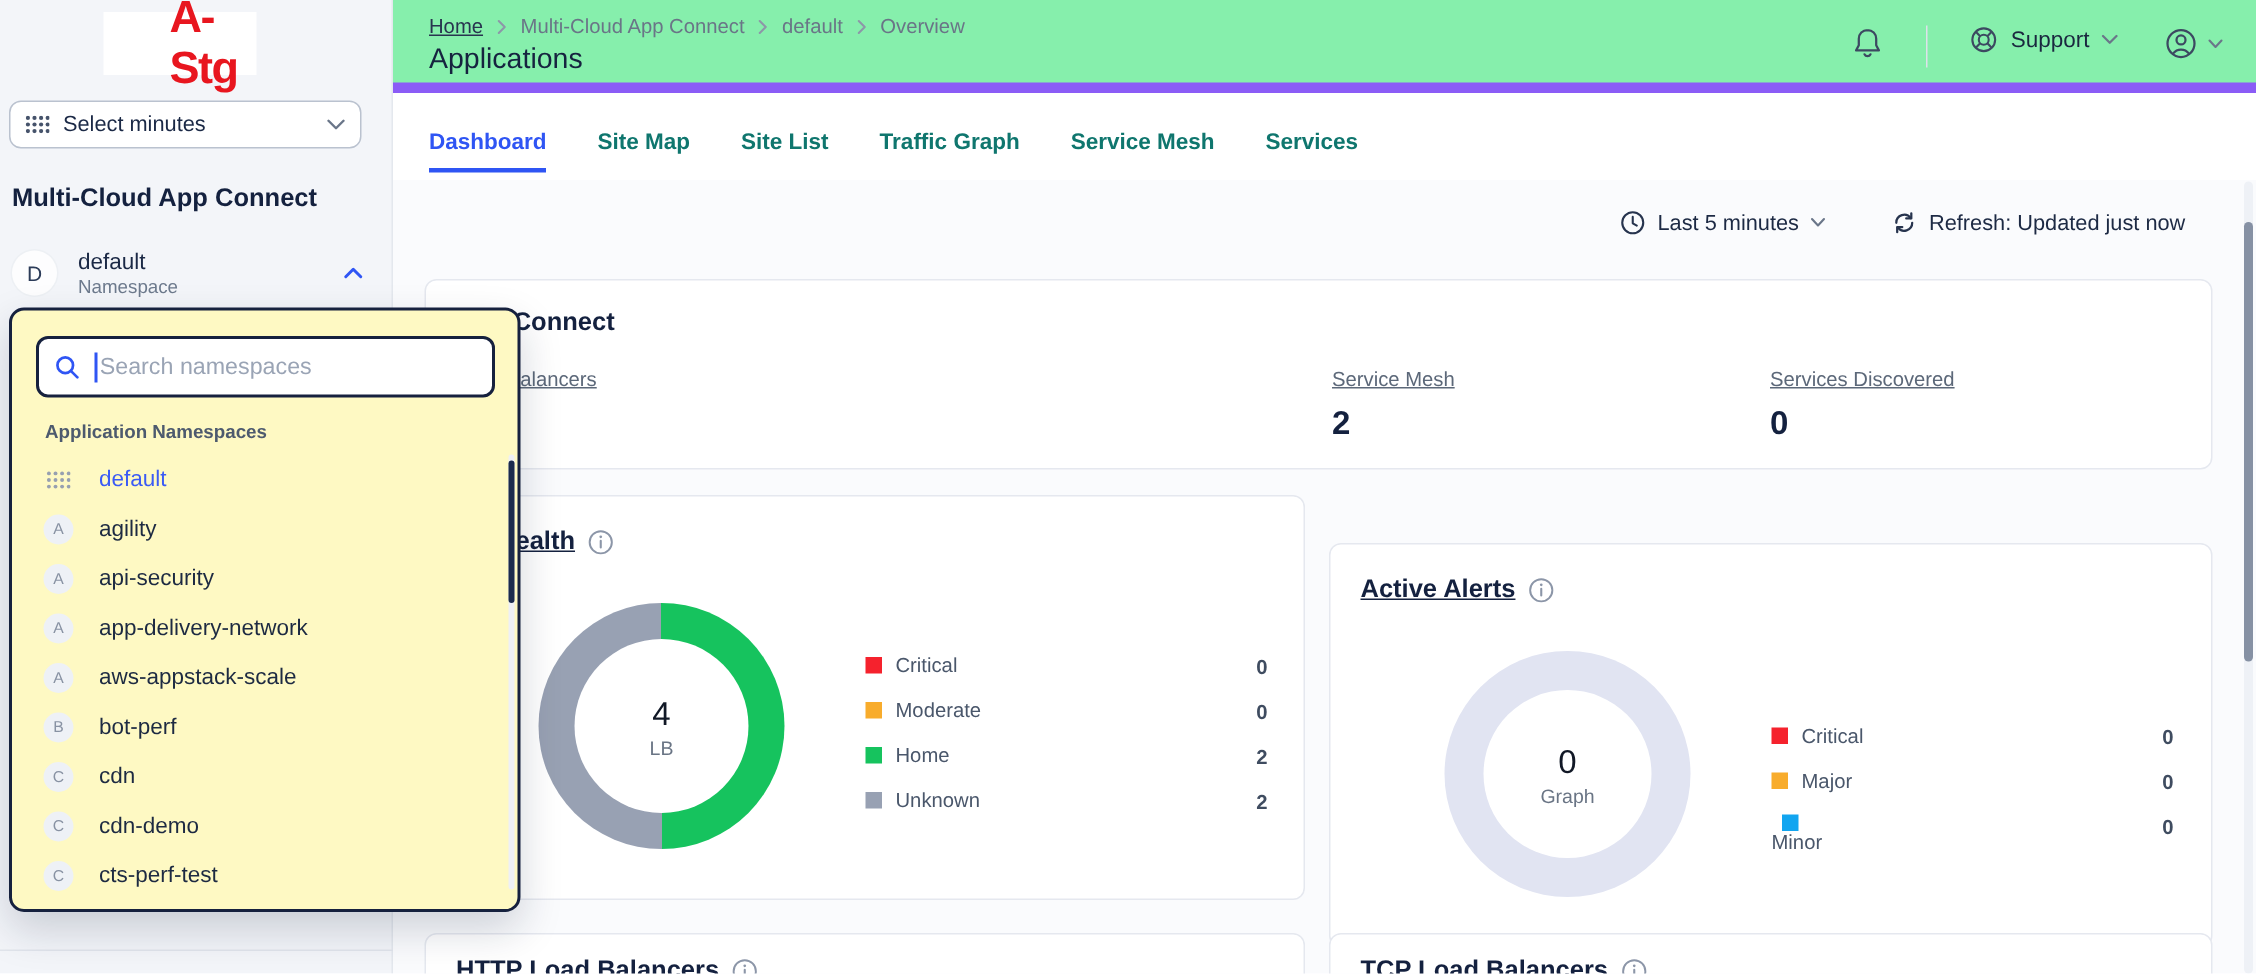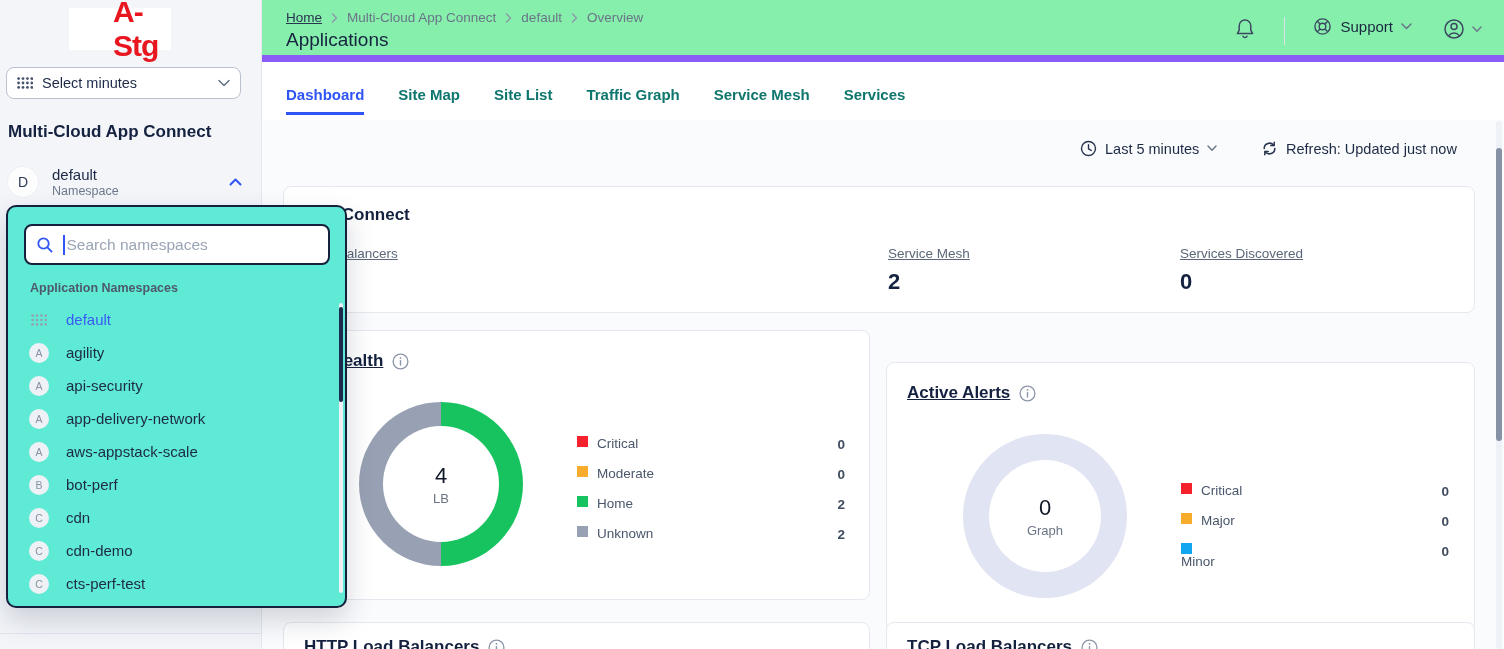--- a/index.html
+++ b/index.html
@@ -57,31 +57,31 @@
 
   .donut-card-left  { left:283px; top:330px; width:587px; height:270px; }
   .donut-card-right { left:886px; top:330px; width:589px; height:270px;margin-top:32px; }
   .donut-card-left .card-title, .donut-card-right .card-title { position:absolute; left:20px; top:20px; }
   .donut { position:absolute; width:164px; height:164px; border-radius:50%; }
   .donut-hole { position:absolute; left:50%; top:50%; transform:translate(-50%,-50%); background:#fff; border-radius:50%; display:flex; flex-direction:column; align-items:center; justify-content:center; }
   .hole-lg { width:116px; height:116px; }
   .hole-sm { width:112px; height:112px; }
   .donut-num { font-size:22px; color:#111826; }
   .donut-sub { font-size:13px; color:#6a7585; margin-top:2px; }
-  .legend-row { position:absolute; display:flex; }
+  .legend-row { position:absolute; display:flex; align-items:center; }
   .swatch { width:11px; height:11px; margin-right:9px; flex:none; }
   .legend-label { font-size:13.5px; color:#4a576b; }
   .legend-value { position:absolute; font-size:13.5px; font-weight:700; color:#3f4c60; }
 
   .bottom-card-left  { left:283px; top:622px; width:587px; height:160px; }
   .bottom-card-right { left:886px; top:622px; width:589px; height:160px; }
   .bottom-card-left .card-title, .bottom-card-right .card-title { position:absolute; left:20px; top:14px; }
 
   
-  .ns-panel { position:absolute; left:6px; top:205px; width:341px; height:403px; background:#5eead4; border:2px solid #16213e; border-radius:10px; box-shadow:0 12px 28px rgba(18,28,58,0.18); z-index:50; }
+  .ns-panel { position:absolute; left:6px; top:205px; width:341px; height:403px; background:#fef9c3; border:2px solid #16213e; border-radius:10px; box-shadow:0 12px 28px rgba(18,28,58,0.18); z-index:50; }
   .ns-search { position:absolute; left:16px; top:17px; width:306px; height:41px; border:2px solid #16213e; border-radius:8px; display:flex; align-items:center; padding:0 10px; background:#fff; }
   .caret-bar { width:1.5px; height:20px; background:#2f55f4; margin-left:9px; }
   .ns-search .placeholder { font-size:15.5px; color:#9aa4b5; margin-left:2px; }
   .ns-group-label { position:absolute; left:22px; top:74px; font-size:12.5px; font-weight:700; color:#4d5a6e; }
   .ns-list { position:absolute; left:0; top:96px; width:330px; }
   .ns-item { height:33px; display:flex; align-items:center; padding-left:21px; cursor:pointer; }
   .ns-item .icon-cell { width:20px; display:flex; align-items:center; justify-content:center; flex:none; }
   .ns-item .item-name { margin-left:17px; font-size:15px; color:#1d2a42; }
   .ns-item.selected .item-name { color:#3b5bf5; }
   .mini-avatar { width:20px; height:20px; border-radius:50%; background:#eef1f6; display:flex; align-items:center; justify-content:center; font-size:10.5px; color:#8892a3; }

